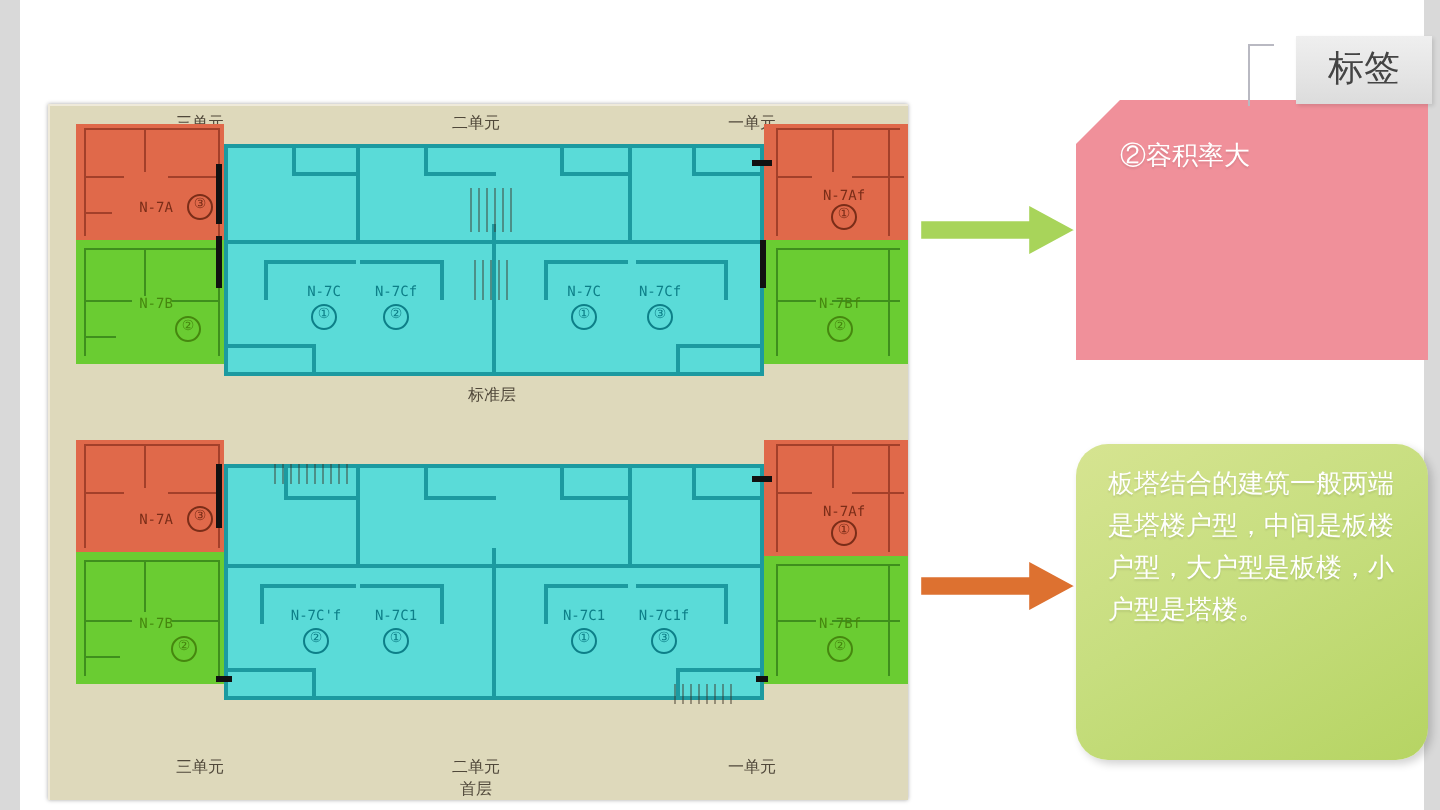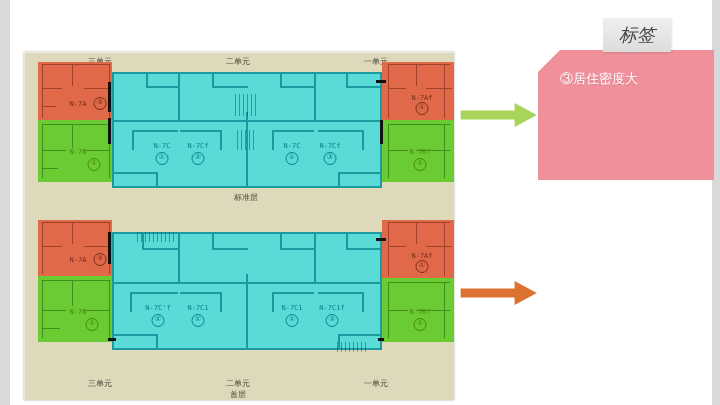--- a/index.html
+++ b/index.html
@@ -98,24 +98,23 @@
     text-shadow:0 1px 1px rgba(0,0,0,.10);
   }
   .callout-pink .lines div{white-space:nowrap;}
 
   
   .tag-bracket{
     position:absolute;left:614px;top:22px;width:12px;height:30px;
     border-left:1.5px solid #b9b9c2;border-top:1.5px solid #b9b9c2;
   }
   .tag-box{
-    position:absolute;left:593px;top:18px;width:68px;height:34px;
+    position:absolute;left:638px;top:18px;width:68px;height:34px;
     background:linear-gradient(180deg,#efefef 0%,#e4e4e4 60%,#dcdcdc 100%);
     box-shadow:1px 1px 2px rgba(0,0,0,.12);
-    font-style:italic;
   }
   .tag-box span{
     display:block;text-align:center;line-height:34px;
     font-size:18px;color:#444;font-family:"DejaVu Serif",serif;
   }
 
   
   .callout-green{
     position:absolute;left:528px;top:222px;width:176px;height:158px;
     background:linear-gradient(150deg,#d6e491 0%,#c7de7f 45%,#b6d463 100%);
@@ -396,23 +395,26 @@
   </div>
 
   <div class="arrow" style="left:450px;top:278px;width:78px;height:30px;">
     <svg width="78" height="30" viewBox="0 0 78 30">
       <polygon points="0,10 54,10 54,2 78,15 54,28 54,20 0,20" fill="#dd7130" stroke="#ffffff" stroke-width="1.2"></polygon>
     </svg>
   </div>
 
   <div class="callout-pink">
     <div class="lines">
-      <div>③居住密度大</div>
+      <div>②容积率大</div>
     </div>
   </div>
 
   <div class="tag-bracket"></div>
   <div class="tag-box">
     <span>标签</span>
   </div>
 
+  <div class="callout-green">
+    <div class="lines">板塔结合的建筑一般两端是塔楼户型，中间是板楼户型，大户型是板楼，小户型是塔楼。</div>
+  </div>
 
 </div>
 
 </body></html>

